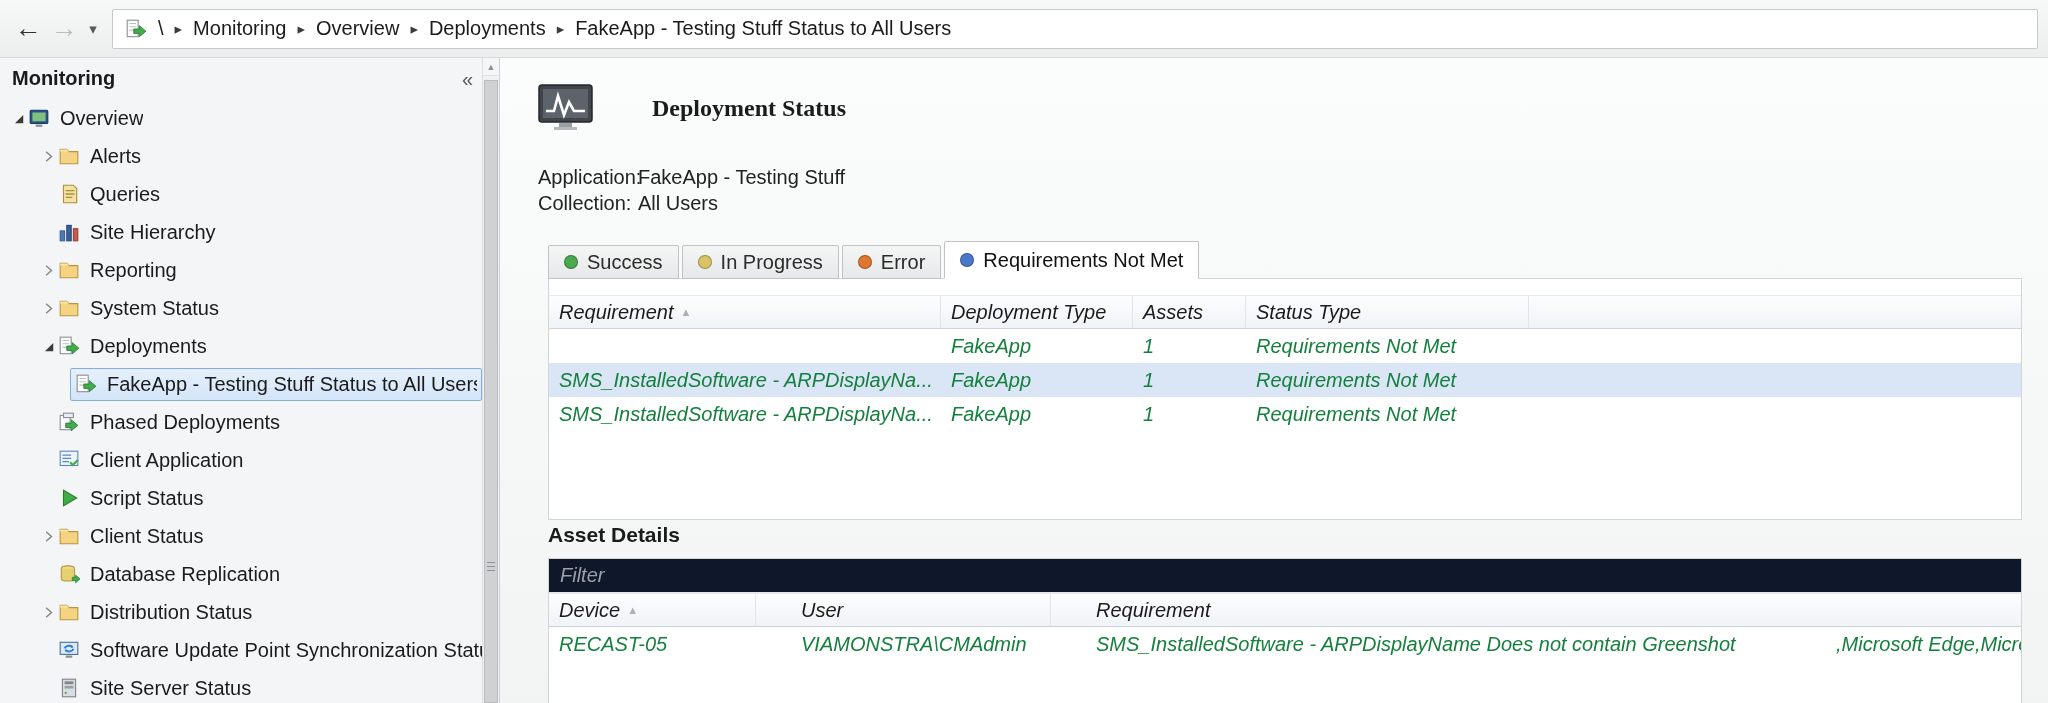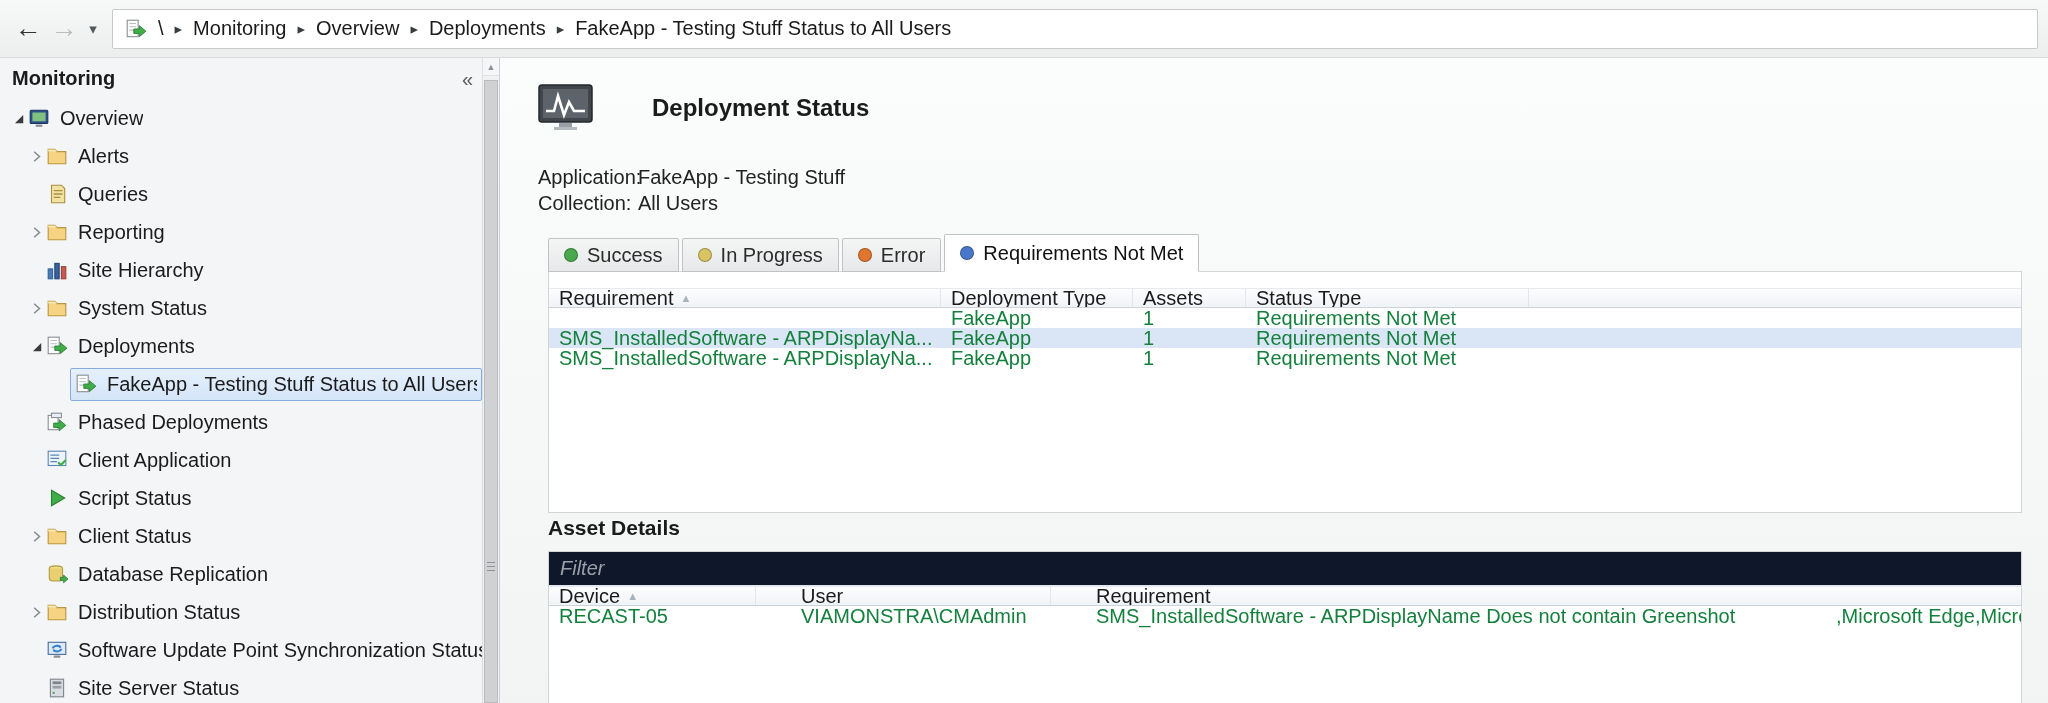--- a/index.html
+++ b/index.html
@@ -19,55 +19,55 @@
 
   
   .content { display:flex; height:645px; }
 
   
   .sidebar { width:500px; flex:none; position:relative; background:#f4f5f6; border-right:1px solid #cfd2d5; overflow:hidden; }
   .sidebar-header { height:41px; display:flex; align-items:center; padding:0 12px; font-weight:bold; color:#1b1b1b; }
   .collapse-glyph { position:absolute; right:26px; top:10px; font-size:20px; color:#55595c; cursor:pointer; }
   .tree { position:absolute; top:41px; left:0; right:17px; bottom:0; overflow:hidden; }
   .tree-item { height:38px; display:flex; align-items:center; white-space:nowrap; cursor:pointer; }
-  .lv0 { padding-left:8px; } .lv1 { padding-left:26px; } .lv2 { padding-left:70px; }
+  .lv0 { padding-left:8px; } .lv1 { padding-left:38px; } .lv2 { padding-left:70px; }
   .twisty { width:20px; flex:none; display:flex; justify-content:center; align-items:center; }
   .twisty svg { width:13px; height:13px; }
   .ti-wrap { width:27px; flex:none; display:flex; align-items:center; }
   .ti-wrap svg { width:22px; height:22px; display:block; }
   .ti-label { padding-left:5px; overflow:hidden; }
   .sel-box { display:flex; align-items:center; flex:1; min-width:0; height:33px; background:linear-gradient(#e6f0fc,#d3e5f8); border:1px solid #84acdc; border-radius:2px; padding:0 4px; overflow:hidden; }
 
   
   .sb { position:absolute; top:0; right:0; bottom:0; width:17px; background:#f0f1f2; border-left:1px solid #dcdedf; }
   .sb-up { height:18px; display:flex; align-items:center; justify-content:center; font-size:9px; color:#8b8f93; background:#f5f6f7; border-bottom:1px solid #e0e2e4; cursor:pointer; }
   .sb-thumb { position:absolute; top:22px; bottom:0; left:1px; right:1px; background:#cfd1d3; border:1px solid #b9bbbe; cursor:pointer; }
   .sb-grip { position:absolute; top:504px; left:4px; right:4px; }
   .sb-grip i { display:block; height:0; border-top:1px solid #8f9296; margin-bottom:3px; }
 
   
   .main { flex:1; position:relative; padding:24px 26px 0 38px; background:linear-gradient(180deg,#fbfcfc,#f2f4f4); overflow:hidden; }
   .page-header { display:flex; align-items:center; gap:58px; height:52px; }
   .page-header svg { width:56px; height:48px; display:block; }
-  .page-title { font-size:24px; font-weight:bold; color:#1b1b1b; }
+  .page-title { font-size:24px; font-weight:bold; color:#1b1b1b;font-family:Liberation Serif, serif; }
 
   .meta { margin-top:30px; }
   .meta-row { height:26px; display:flex; align-items:center; color:#222; }
   .meta-label { width:100px; flex:none; }
 
-  .tabs { display:flex; align-items:flex-end; margin-top:18px; margin-left:10px; position:relative; z-index:2; }
+  .tabs { display:flex; align-items:flex-end; margin-top:25px; margin-left:10px; position:relative; z-index:2; }
   .tab { height:34px; display:flex; align-items:center; gap:9px; padding:0 15px; background:linear-gradient(#f4f5f5,#e7e8e9); border:1px solid #bfc3c6; border-radius:2px 2px 0 0; margin-right:3px; margin-bottom:-1px; cursor:pointer; color:#2b2b2b; }
   .tab.active { height:38px; background:#ffffff; border-bottom:1px solid #ffffff; z-index:3; color:#111; }
   .dot { width:14px; height:14px; border-radius:50%; border:1px solid rgba(0,0,0,.28); flex:none; }
 
   .panel { background:#ffffff; border:1px solid #d2d5d8; margin-left:10px; }
   .panel.req { height:242px; padding-top:16px; }
   .panel.assets { margin-top:8px; height:170px; }
 
-  .tr { display:grid; align-items:center; height:20px; }
+  .tr { display:grid; align-items:center; height:34px;font-style:italic; }
   .req-cols { grid-template-columns:392px 192px 113px 283px 1fr; }
   .asset-cols { grid-template-columns:207px 260px 705px 1fr;gap:35px; }
   .th-row { background:linear-gradient(#fcfdfe,#f0f3f7); border-top:1px solid #e6eaee; border-bottom:1px solid #ccd3db; }
   .th { height:100%; display:flex; align-items:center; gap:7px; padding:0 10px; border-right:1px solid #e2e6ea; color:#1b1b1b; overflow:hidden; white-space:nowrap; cursor:pointer; }
   .th:last-child { border-right:none; }
   .sort-arrow { font-size:11px; color:#a9b2bb; }
   .td { padding:0 10px; color:#15803d; overflow:hidden; white-space:nowrap; }
   .data-row { cursor:pointer; }
   .data-row.selected { background:#dae6f5; }
 
@@ -154,44 +154,44 @@
         <span class="ti-wrap">
             <svg viewBox="0 0 20 20">
               <path d="M5 2h9l3 3v13H5z" fill="#f3e3a2" stroke="#a98f3f"></path>
               <path d="M7 7h8M7 10h8M7 13h6" stroke="#a98f3f" stroke-width="1.2"></path>
             </svg>
           </span>
         <span class="ti-label">Queries</span>
       </div>
 
       <div class="tree-item lv1">
-        <span class="twisty">
-            <svg viewBox="0 0 11 11">
-              <path d="M3.5 1.5 L8 5.5 L3.5 9.5" fill="none" stroke="#8a8a8a" stroke-width="1.3"></path>
-            </svg>
-          </span>
-        <span class="ti-wrap">
-            <svg viewBox="0 0 20 20">
-              <path d="M2 4h6l2 2h8v11H2z" fill="#f5d382" stroke="#b8963f"></path>
-              <path d="M2 4h6l2 2H2z" fill="#fbe7ae"></path>
-            </svg>
-          </span>
-        <span class="ti-label">Reporting</span>
-      </div>
-
-      <div class="tree-item lv1">
         <span class="twisty"></span>
         <span class="ti-wrap">
             <svg viewBox="0 0 20 20">
               <rect x="2" y="9" width="4" height="9" fill="#4a7ab5" stroke="#35619c"></rect>
               <rect x="8" y="4" width="4" height="14" fill="#35619c" stroke="#27497a"></rect>
               <rect x="14" y="7" width="4" height="11" fill="#c45b4e" stroke="#9c4034"></rect>
             </svg>
           </span>
         <span class="ti-label">Site Hierarchy</span>
+      </div>
+
+      <div class="tree-item lv1">
+        <span class="twisty">
+            <svg viewBox="0 0 11 11">
+              <path d="M3.5 1.5 L8 5.5 L3.5 9.5" fill="none" stroke="#8a8a8a" stroke-width="1.3"></path>
+            </svg>
+          </span>
+        <span class="ti-wrap">
+            <svg viewBox="0 0 20 20">
+              <path d="M2 4h6l2 2h8v11H2z" fill="#f5d382" stroke="#b8963f"></path>
+              <path d="M2 4h6l2 2H2z" fill="#fbe7ae"></path>
+            </svg>
+          </span>
+        <span class="ti-label">Reporting</span>
       </div>
 
       <div class="tree-item lv1">
         <span class="twisty">
             <svg viewBox="0 0 11 11">
               <path d="M3.5 1.5 L8 5.5 L3.5 9.5" fill="none" stroke="#8a8a8a" stroke-width="1.3"></path>
             </svg>
           </span>
         <span class="ti-wrap">
             <svg viewBox="0 0 20 20">

